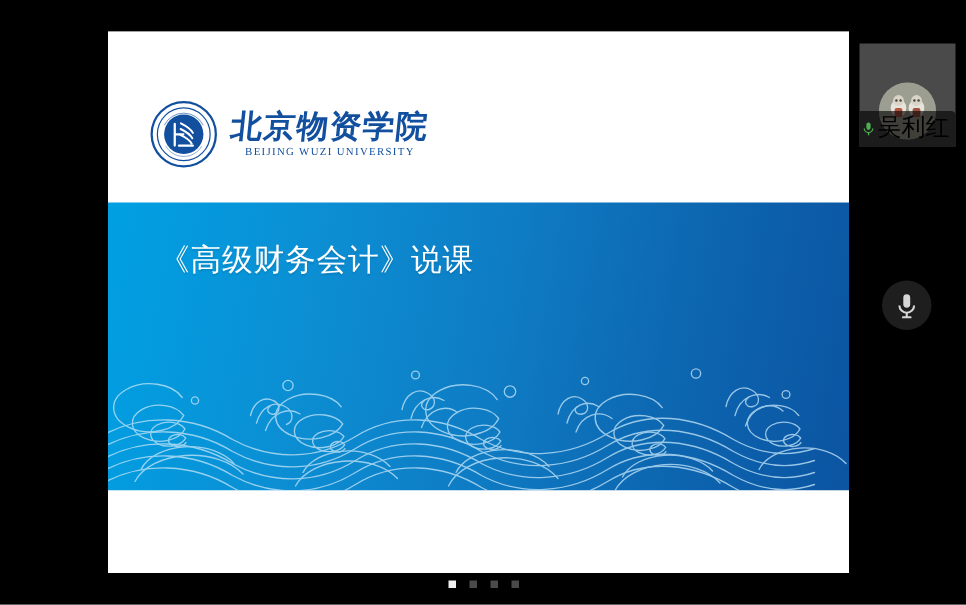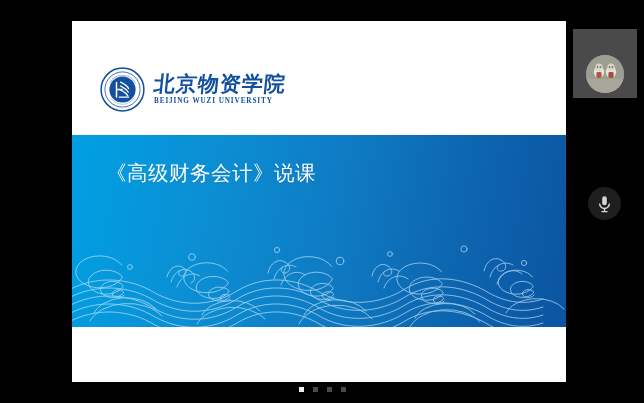--- a/index.html
+++ b/index.html
@@ -43,26 +43,27 @@
     font-family:"DejaVu Serif","Liberation Serif",serif;
     font-weight:bold;
     font-size:21px;
     letter-spacing:1px;
     color:#12509f;
     white-space:nowrap;
     transform:skewX(-6deg);
   }
   .wordmark-en {
     font-family:"Liberation Serif","DejaVu Serif",serif;
-    font-weight:bold;
+    font-weight:normal;
     font-size:7.2px;
     letter-spacing:0.9px;
     color:#12509f;
     margin-top:4px;
     white-space:nowrap;
+    text-align:center;
   }
 
   
   #blue-band {
     position:absolute; left:0; top:114px;
     width:100%; height:192px;
     background:linear-gradient(100deg,#00a0e3 0%,#0c8ed3 28%,#0e7cc4 52%,#0d66b0 76%,#0b54a2 100%);
     overflow:hidden;
   }
 
@@ -272,20 +273,28 @@
         </g>
         <g>
           <ellipse cx="25" cy="17" rx="5.2" ry="6" fill="#e6e3da"></ellipse>
           <circle cx="25" cy="12" r="3.6" fill="#d8d4c8"></circle>
           <circle cx="23.6" cy="12" r="0.8" fill="#4a4338"></circle>
           <circle cx="26.4" cy="12" r="0.8" fill="#4a4338"></circle>
           <rect x="22.4" y="17" width="5.2" height="6" rx="1.4" fill="#9e5140"></rect>
         </g>
       </svg>
     </div>
+    <div id="thumb-nameplate">
+      <svg id="thumb-mic-icon" viewBox="0 0 8 10" xmlns="http://www.w3.org/2000/svg">
+        <rect x="2.6" y="0.6" width="2.8" height="5" rx="1.4" fill="#4caf50"></rect>
+        <path d="M1.2 4.6 a2.8 2.8 0 0 0 5.6 0" fill="none" stroke="#4caf50" stroke-width="0.9"></path>
+        <rect x="3.6" y="7.2" width="0.9" height="2" fill="#4caf50"></rect>
+      </svg>
+      <span>吴利红</span>
+    </div>
   </div>
 
   <div id="mic-button">
     <svg viewBox="0 0 15 18" xmlns="http://www.w3.org/2000/svg">
       <rect x="5.2" y="1.2" width="4.6" height="9" rx="2.3" fill="#d6d6d6"></rect>
       <path d="M2.6 8.6 a4.9 4.9 0 0 0 9.8 0" fill="none" stroke="#d6d6d6" stroke-width="1.4"></path>
       <rect x="6.8" y="13.2" width="1.4" height="3.2" fill="#d6d6d6"></rect>
       <rect x="4.3" y="15.9" width="6.4" height="1.3" rx="0.6" fill="#d6d6d6"></rect>
     </svg>
   </div>

